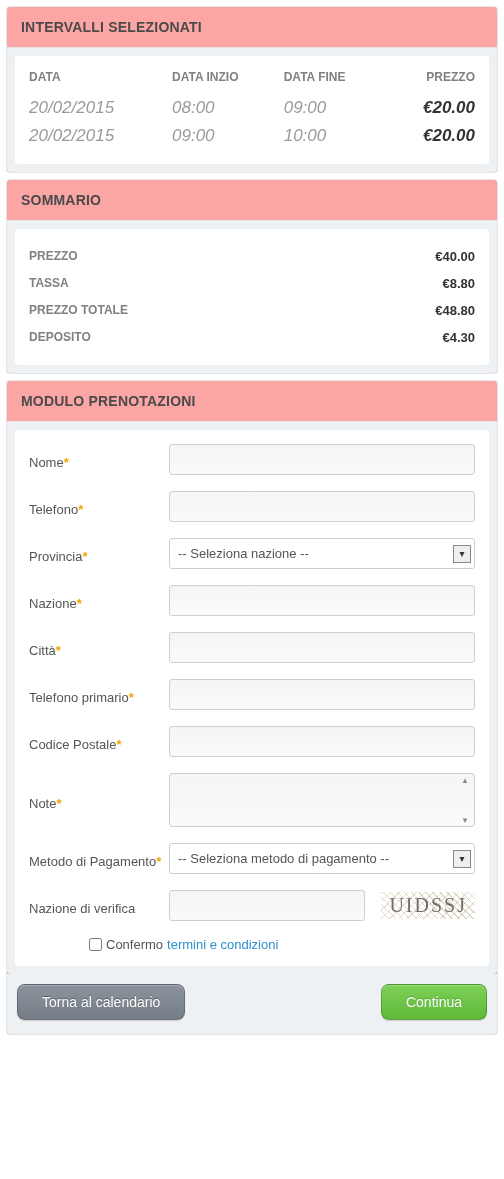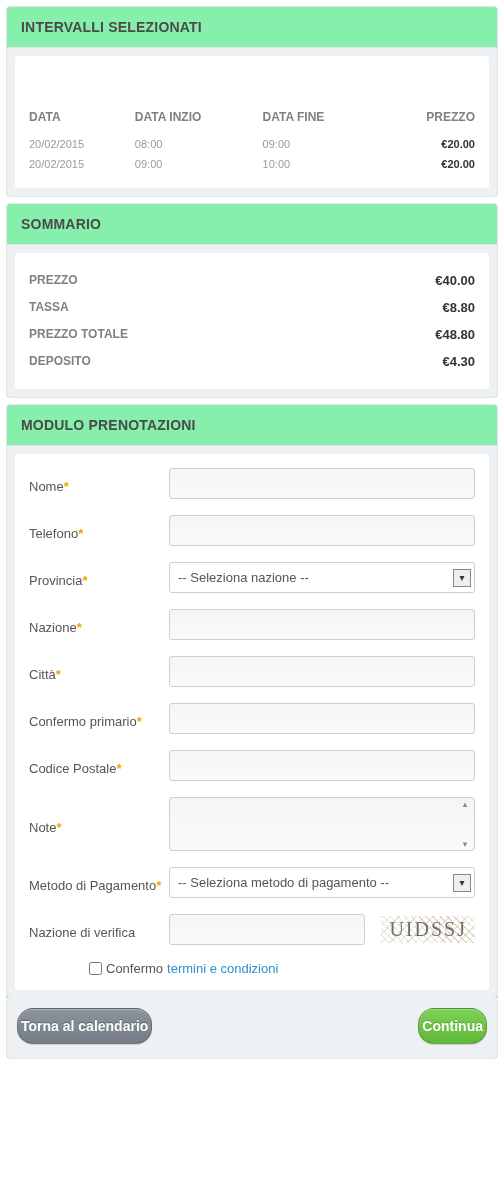--- a/index.html
+++ b/index.html
@@ -7,21 +7,21 @@
     font-family: Arial, Helvetica, sans-serif;
     background: #ffffff;
     width: 504px;
     color: #555;
     font-size: 13px;
   }
   .panel {
     border: 1px solid #e5e5e5;
     border-radius: 4px;
     margin: 6px;
-    background: #86efac;
+    background: #fca5a5;
   }
   .panel-header {
     padding: 12px 14px;
     font-weight: bold;
     color: #4a4a4a;
     font-size: 14px;
     border-bottom: 1px solid #e5e5e5;
     letter-spacing: 0.2px;
   }
   .panel-body {
@@ -30,34 +30,34 @@
     border-radius: 0 0 4px 4px;
   }
   .inner-box {
     background: #fff;
     border-radius: 3px;
     padding: 14px;
   }
   table.intervals {
     width: 100%;
     border-collapse: collapse;
-    margin-top: 40px;
   }
   table.intervals th {
     text-align: left;
     color: #808080;
     font-weight: bold;
     font-size: 12px;
     padding-bottom: 10px;
   }
   table.intervals th.right, table.intervals td.right { text-align: right; }
   table.intervals td {
     color: #9a9a9a;
-    font-size: 11px;
+    font-size: 17px;
     padding: 4px 0;
+    font-style: italic;
   }
   table.intervals td.right { color: #333; font-weight: bold; }
   .summary-row {
     display: flex;
     justify-content: space-between;
     padding: 6px 0;
   }
   .summary-row .label {
     color: #808080;
     font-weight: bold;
@@ -180,23 +180,23 @@
   .confirm-row a { color: #2a8fcf; text-decoration: none; }
   .footer-bar {
     display: flex;
     justify-content: space-between;
     padding: 10px 10px 14px;
     background:#eef1f4;
     border-radius: 0 0 4px 4px;
   }
   .btn {
     display:inline-block;
-    padding: 9px 3px;
-    border-radius: 16px;
-    font-weight: bold;
+    padding: 9px 24px;
+    border-radius: 8px;
+    font-weight: normal;
     font-size: 14px;
     color: #fff;
     border: 1px solid rgba(0,0,0,0.2);
     cursor: pointer;
     text-align:center;
     box-shadow: inset 0 1px 0 rgba(255,255,255,0.25), 0 1px 1px rgba(0,0,0,0.15);
   }
   .btn-gray {
     background: linear-gradient(#8b949c,#757e86);
     text-shadow: 0 -1px 0 rgba(0,0,0,0.3);
@@ -295,21 +295,21 @@
         <div class="flabel"><span>Nazione</span><span class="req">*</span></div>
         <input type="text" style="">
       </div>
 
       <div class="form-row">
         <div class="flabel"><span>Città</span><span class="req">*</span></div>
         <input type="text" style="">
       </div>
 
       <div class="form-row">
-        <div class="flabel"><span>Confermo primario</span><span class="req">*</span></div>
+        <div class="flabel"><span>Telefono primario</span><span class="req">*</span></div>
         <input type="text" style="">
       </div>
 
       <div class="form-row">
         <div class="flabel"><span>Codice Postale</span><span class="req">*</span></div>
         <input type="text" style="">
       </div>
 
       <div class="form-row">
         <div class="flabel"><span>Note</span><span class="req">*</span></div>

